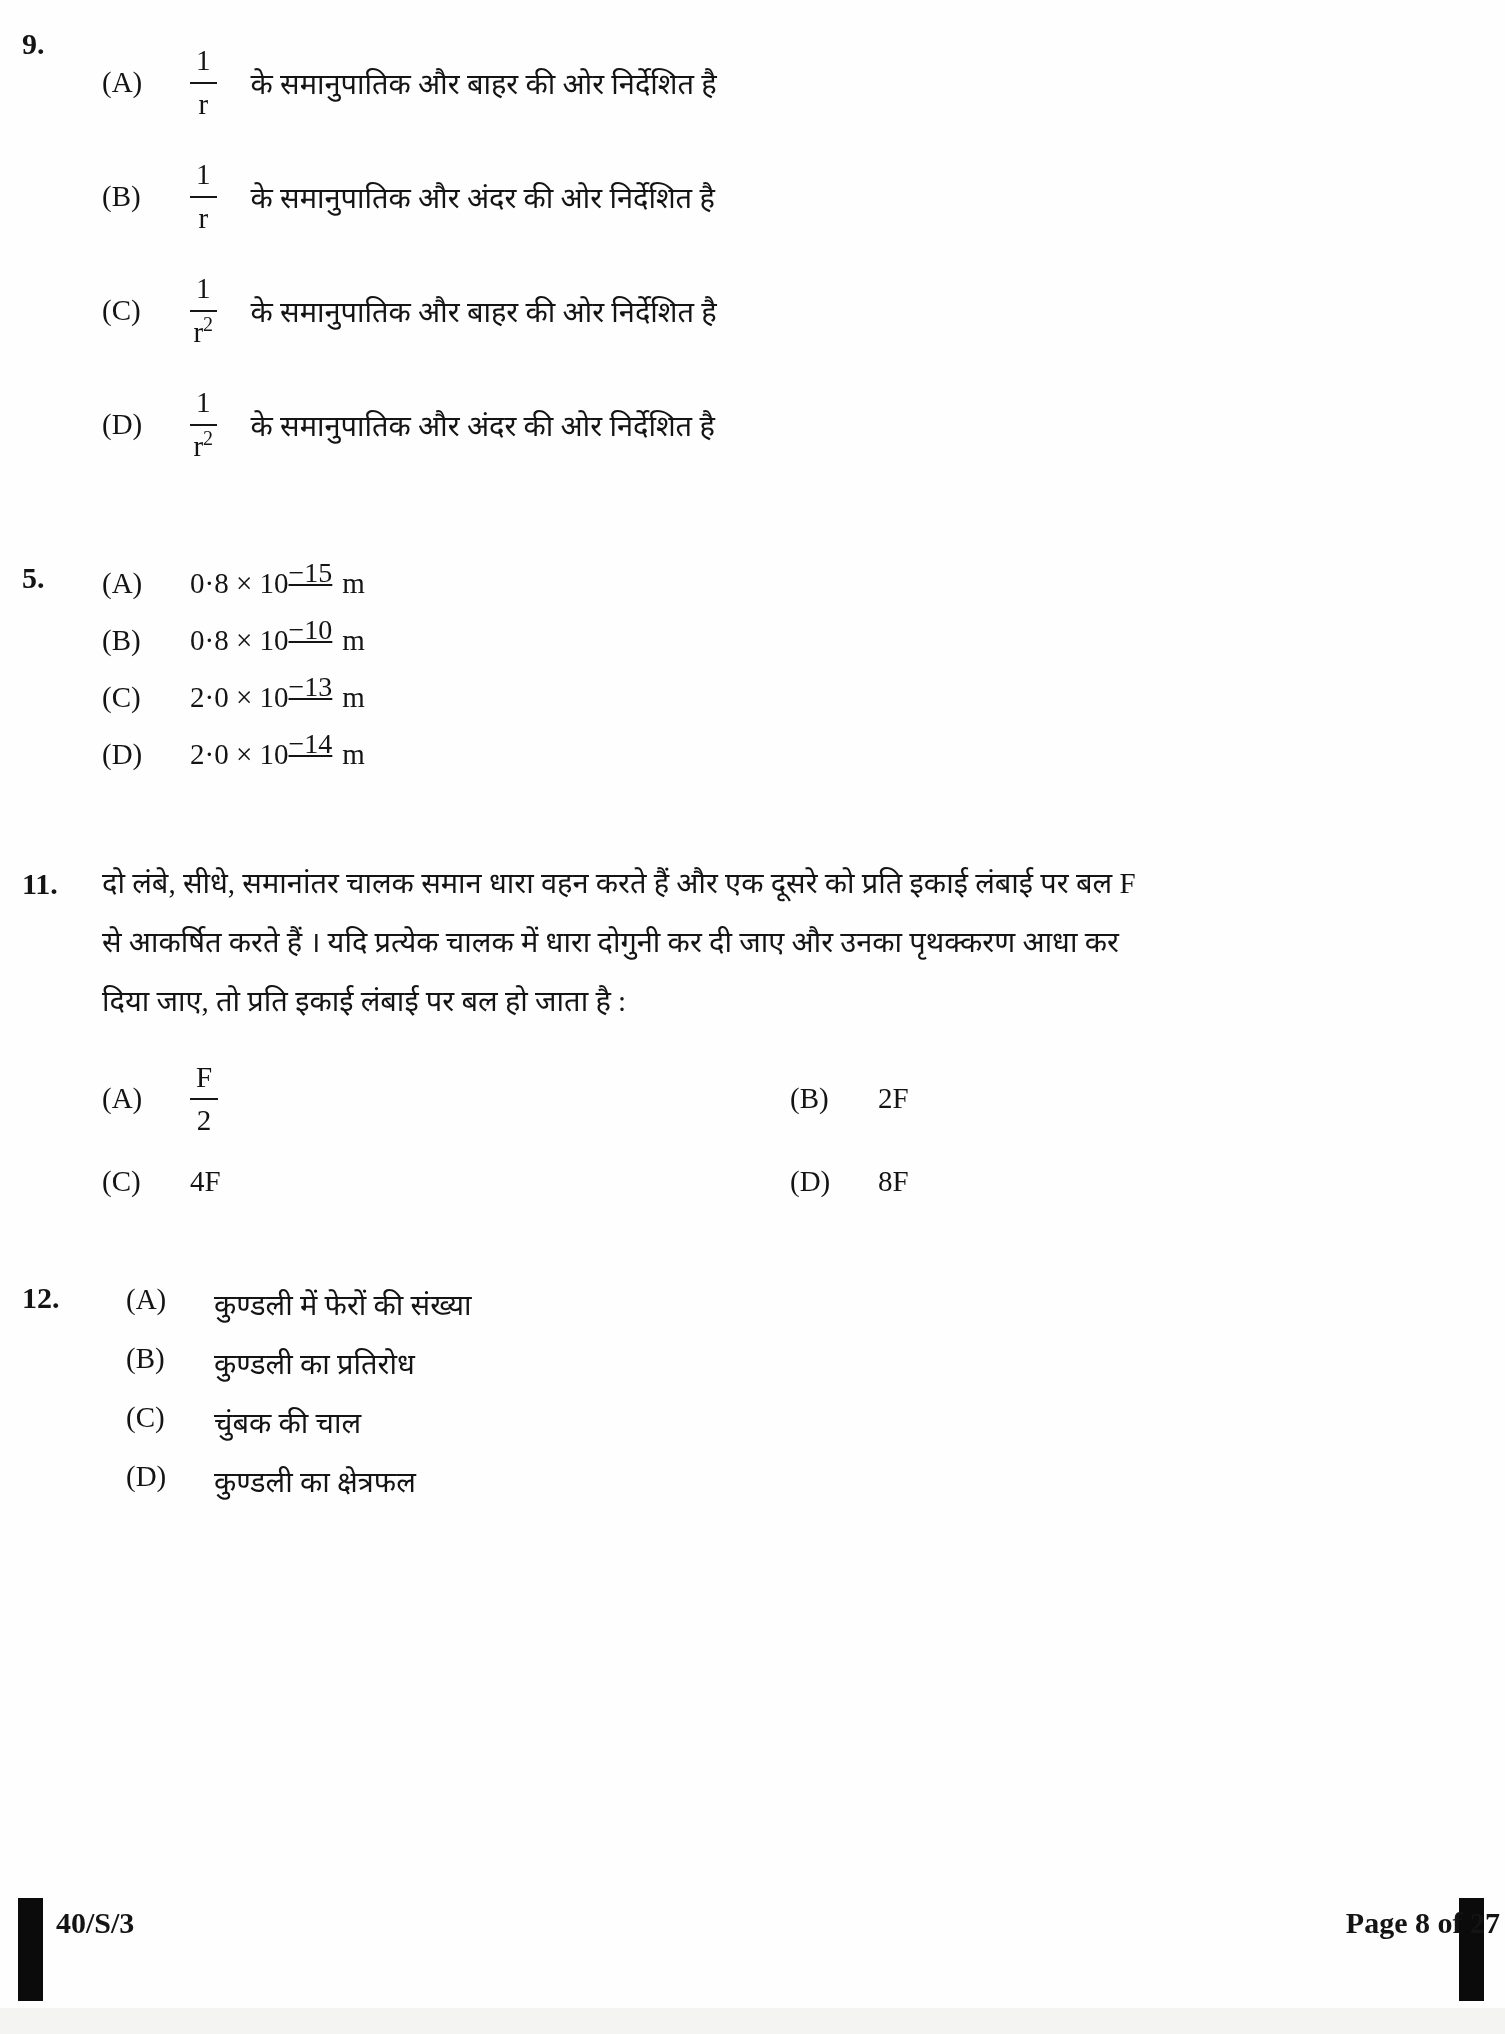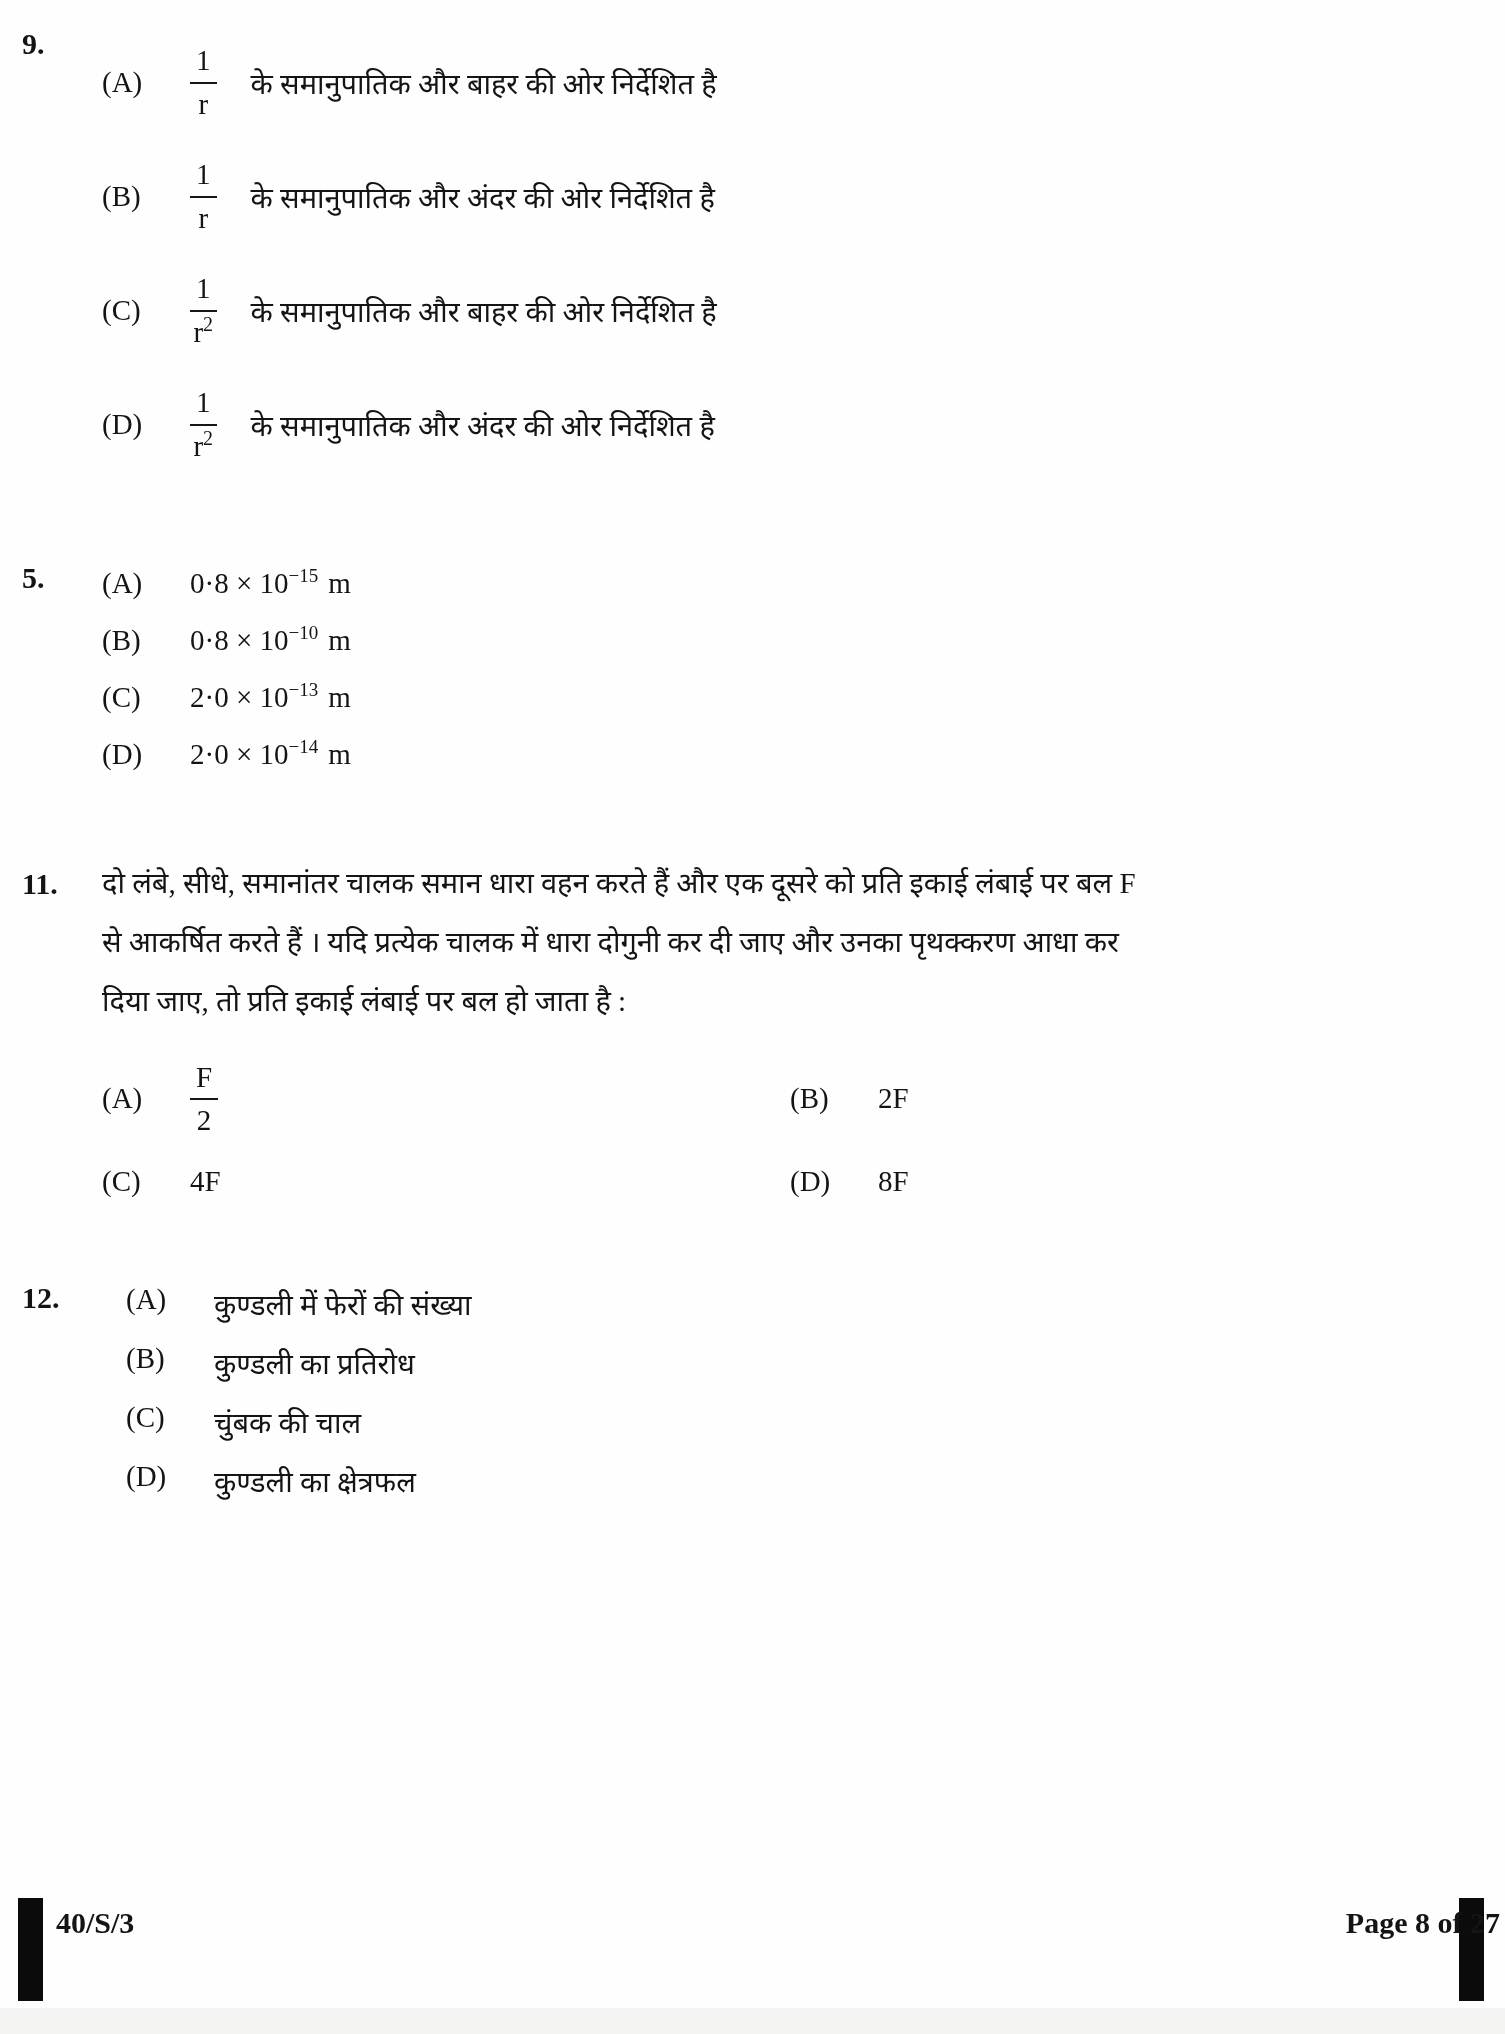--- a/index.html
+++ b/index.html
@@ -54,21 +54,21 @@
     display: block;
     padding: 0 6px 3px 6px;
     border-bottom: 2px solid #161616;
   }
   .frac-den { display: block; padding-top: 2px; }
   .frac-den sup { font-size: 20px; line-height: 0; }
   .frac-opt-text { flex: 1; margin-left: 14px; }
 
   
   .sci-row { margin-top: 13px; height: 44px; }
-  .sci-val sup { font-size: 19px; vertical-align: super; line-height: 0; }
+  .sci-val sup { font-size: 28px; vertical-align: super; line-height: 0; text-decoration: underline; }
   .sci-unit { margin-left: 10px; }
 
   
   .q11-grid {
     display: grid;
     grid-template-columns: 688px auto;
     align-items: center;
     margin-top: 28px;
     row-gap: 26px;
     font-size: 29px;

